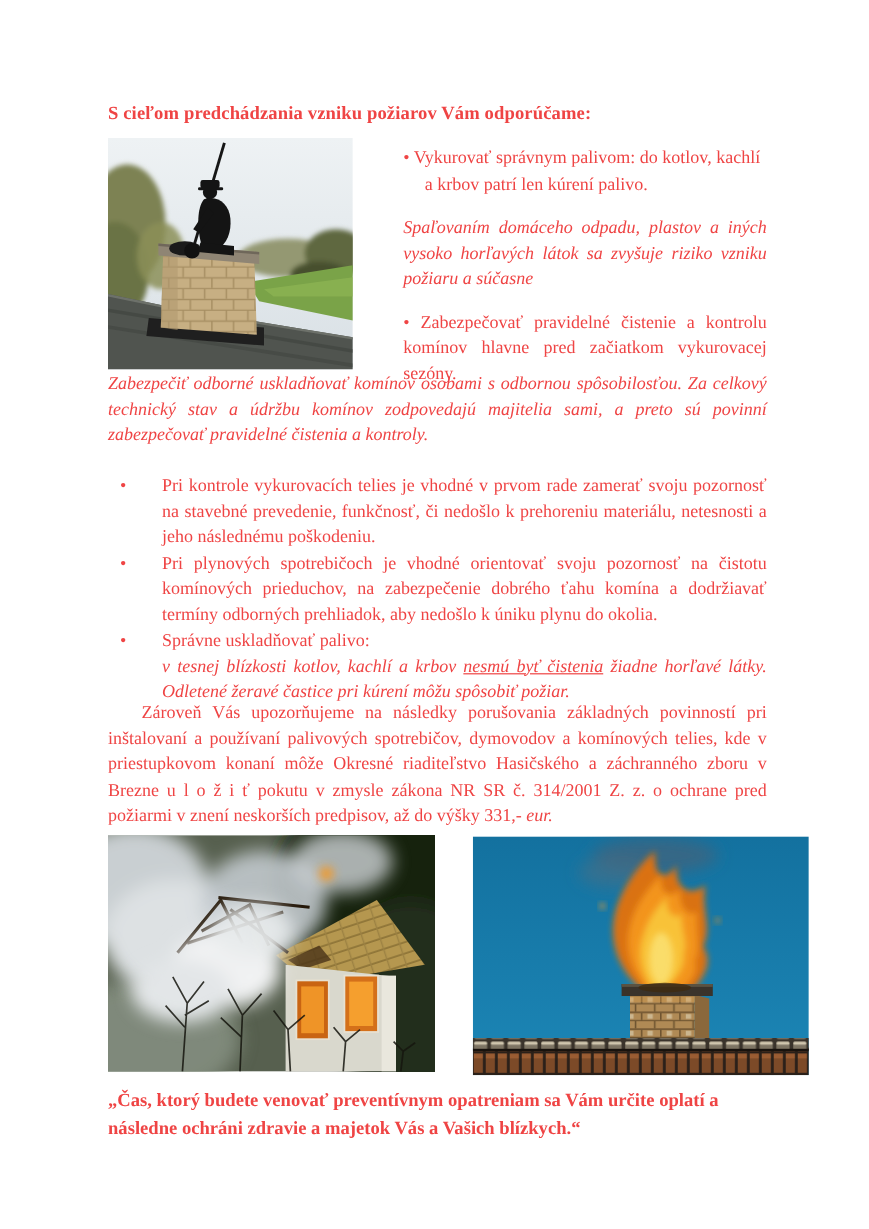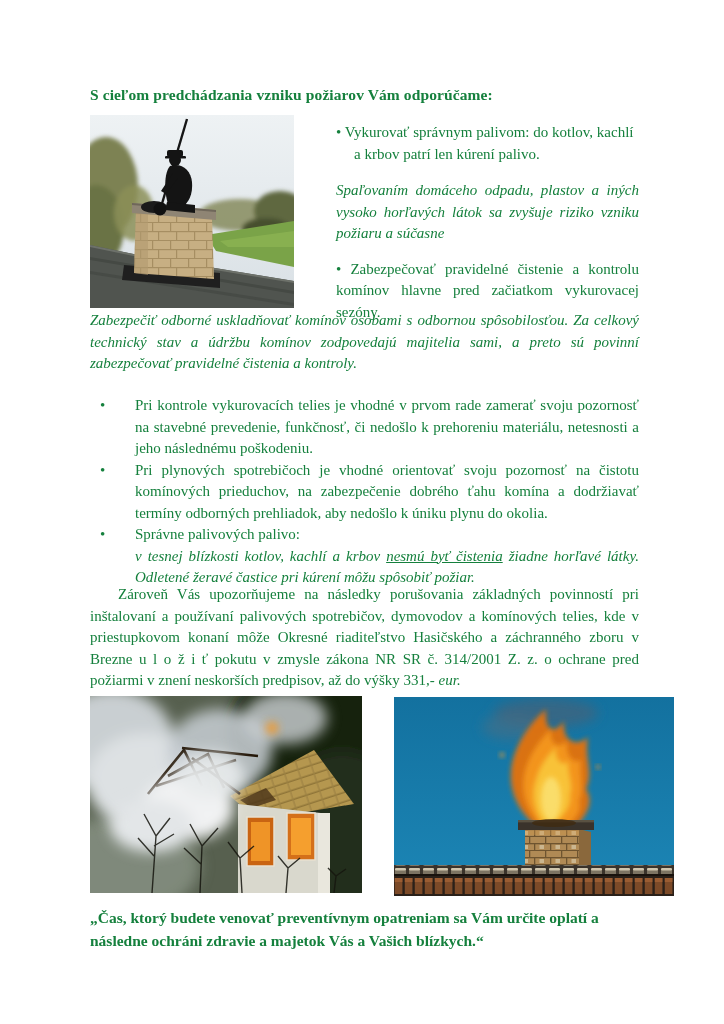--- a/index.html
+++ b/index.html
@@ -1,21 +1,21 @@
 <!DOCTYPE html>
 <html lang="sk"><head>
 <meta charset="utf-8">
 <style>
   html,body{margin:0;padding:0;background:#ffffff;}
   .page{
     position:relative;
     width:724px;height:1024px;
     background:#ffffff;
     font-family:"Liberation Serif","DejaVu Serif",serif;
-    color:#15803d;
+    color:#ef4444;
     overflow:hidden;
   }
   .abs{position:absolute;}
   .heading{
     left:90px;top:84px;width:549px;
     font-size:15.5px;font-weight:700;line-height:22px;
     letter-spacing:.1px;
   }
   .photo{display:block;}
   .photo-sweep{left:90px;top:115px;width:204px;height:193px;}
@@ -129,21 +129,21 @@
     <li>
       <span class="marker">•</span>
       <span>Pri kontrole vykurovacích telies je vhodné v prvom rade zamerať svoju pozornosť na stavebné prevedenie, funkčnosť, či nedošlo k prehoreniu materiálu, netesnosti a jeho následnému poškodeniu.</span>
     </li>
     <li>
       <span class="marker">•</span>
       <span>Pri plynových spotrebičoch je vhodné orientovať svoju pozornosť na čistotu komínových prieduchov, na zabezpečenie dobrého ťahu komína a dodržiavať termíny odborných prehliadok, aby nedošlo k úniku plynu do okolia.</span>
     </li>
     <li>
       <span class="marker">•</span>
-      <span>Správne palivových palivo:</span>
+      <span>Správne uskladňovať palivo:</span>
       <div class="storage-italic"><span>v tesnej blízkosti kotlov, kachlí a krbov </span><span class="u">nesmú byť čistenia</span><span> žiadne horľavé látky. Odletené žeravé častice pri kúrení môžu spôsobiť požiar.</span></div>
     </li>
   </ul>
 
   <p class="abs penalty"><span>Zároveň Vás upozorňujeme na následky porušovania základných povinností pri inštalovaní a používaní palivových spotrebičov, dymovodov a komínových telies, kde v priestupkovom konaní môže Okresné riaditeľstvo Hasičského a záchranného zboru v Brezne u l o ž i ť pokutu v zmysle zákona NR SR č. 314/2001 Z. z. o ochrane pred požiarmi v znení neskorších predpisov, až do výšky </span><span class="amount">331,-</span><span class="currency"> eur.</span></p>
 
   <svg class="abs photo photo-burning" viewBox="0 0 272 197" aria-hidden="true">
     <defs>
       <filter id="sb7" x="-60%" y="-60%" width="220%" height="220%">
           <feGaussianBlur stdDeviation="7"></feGaussianBlur>

